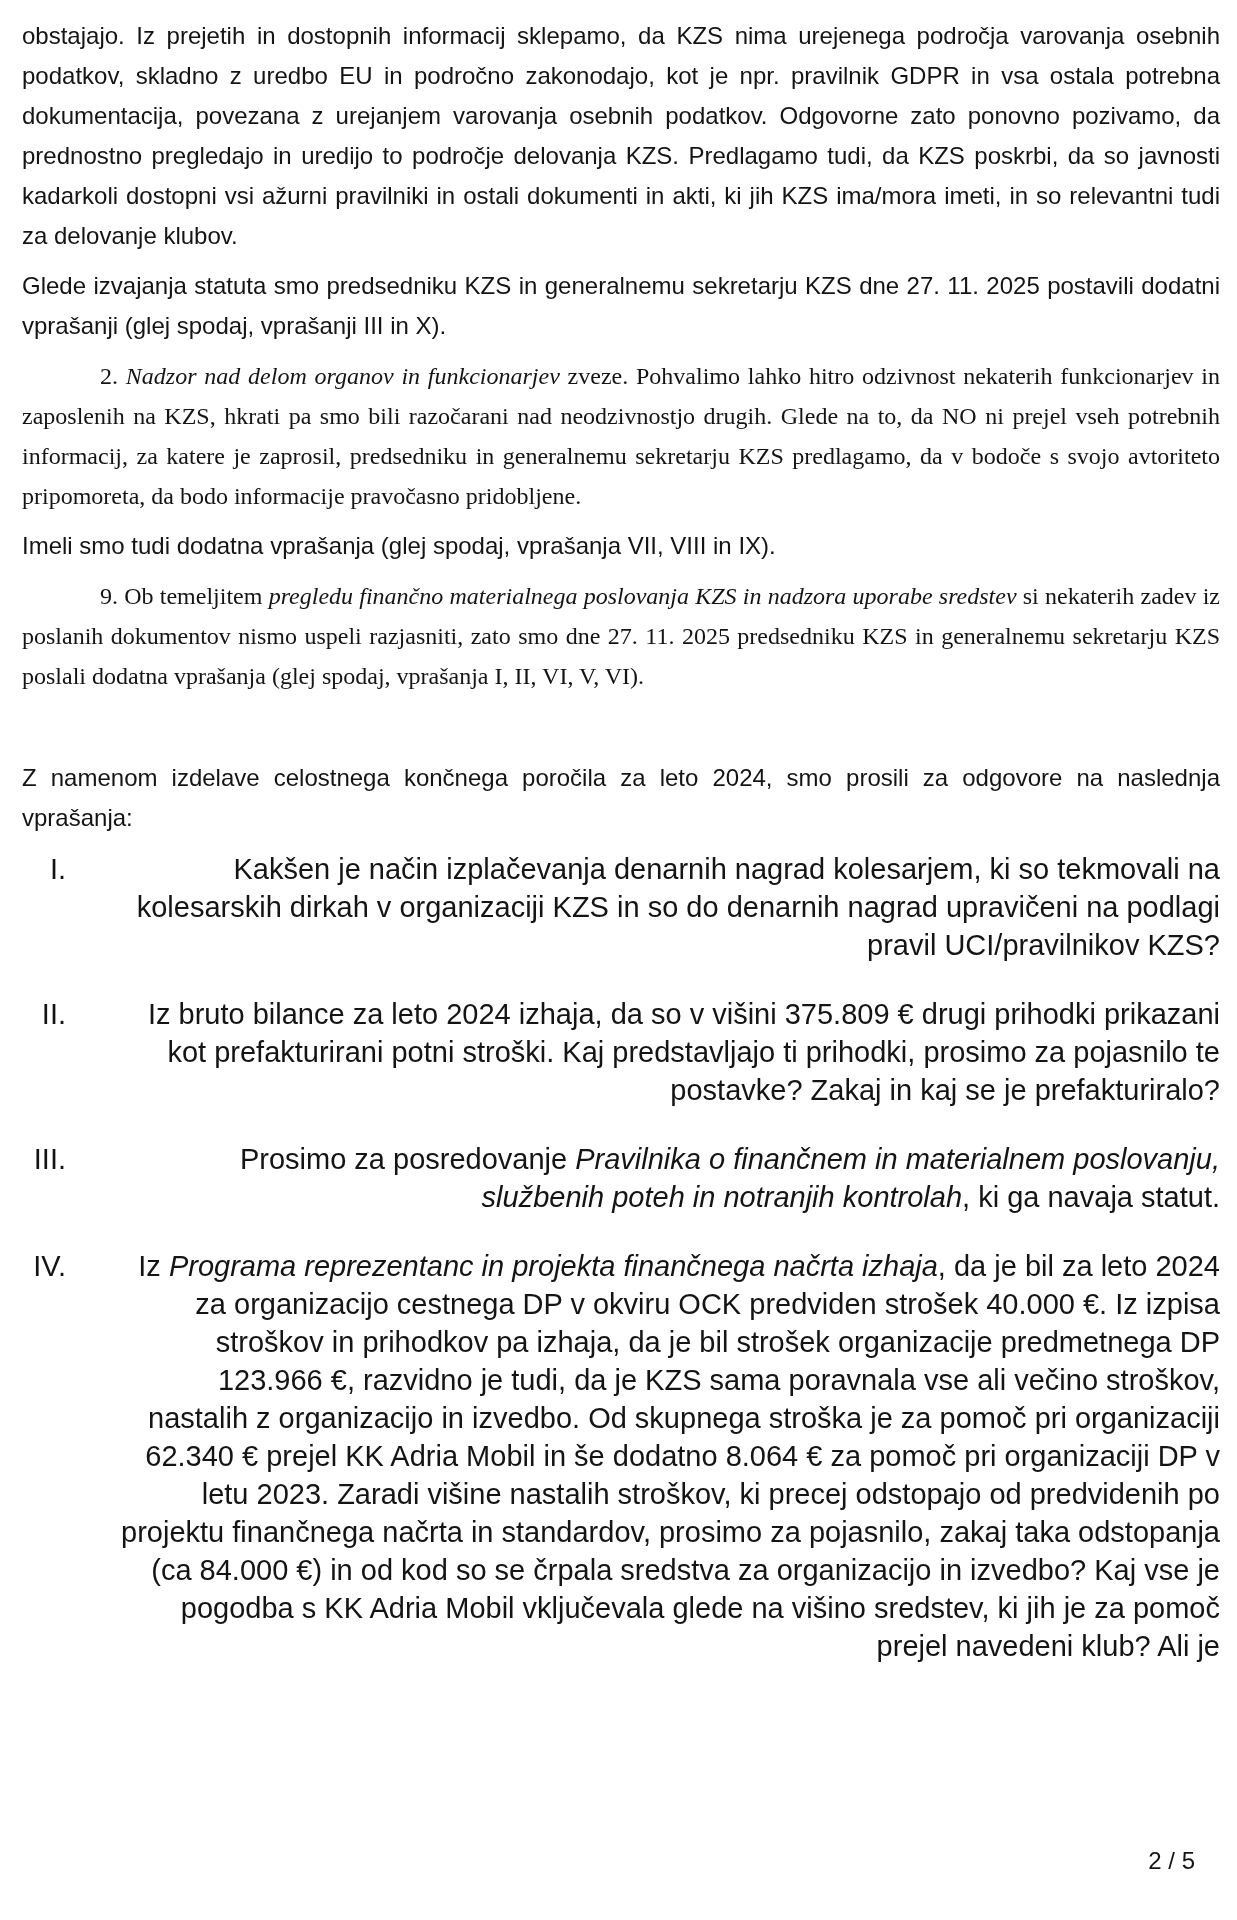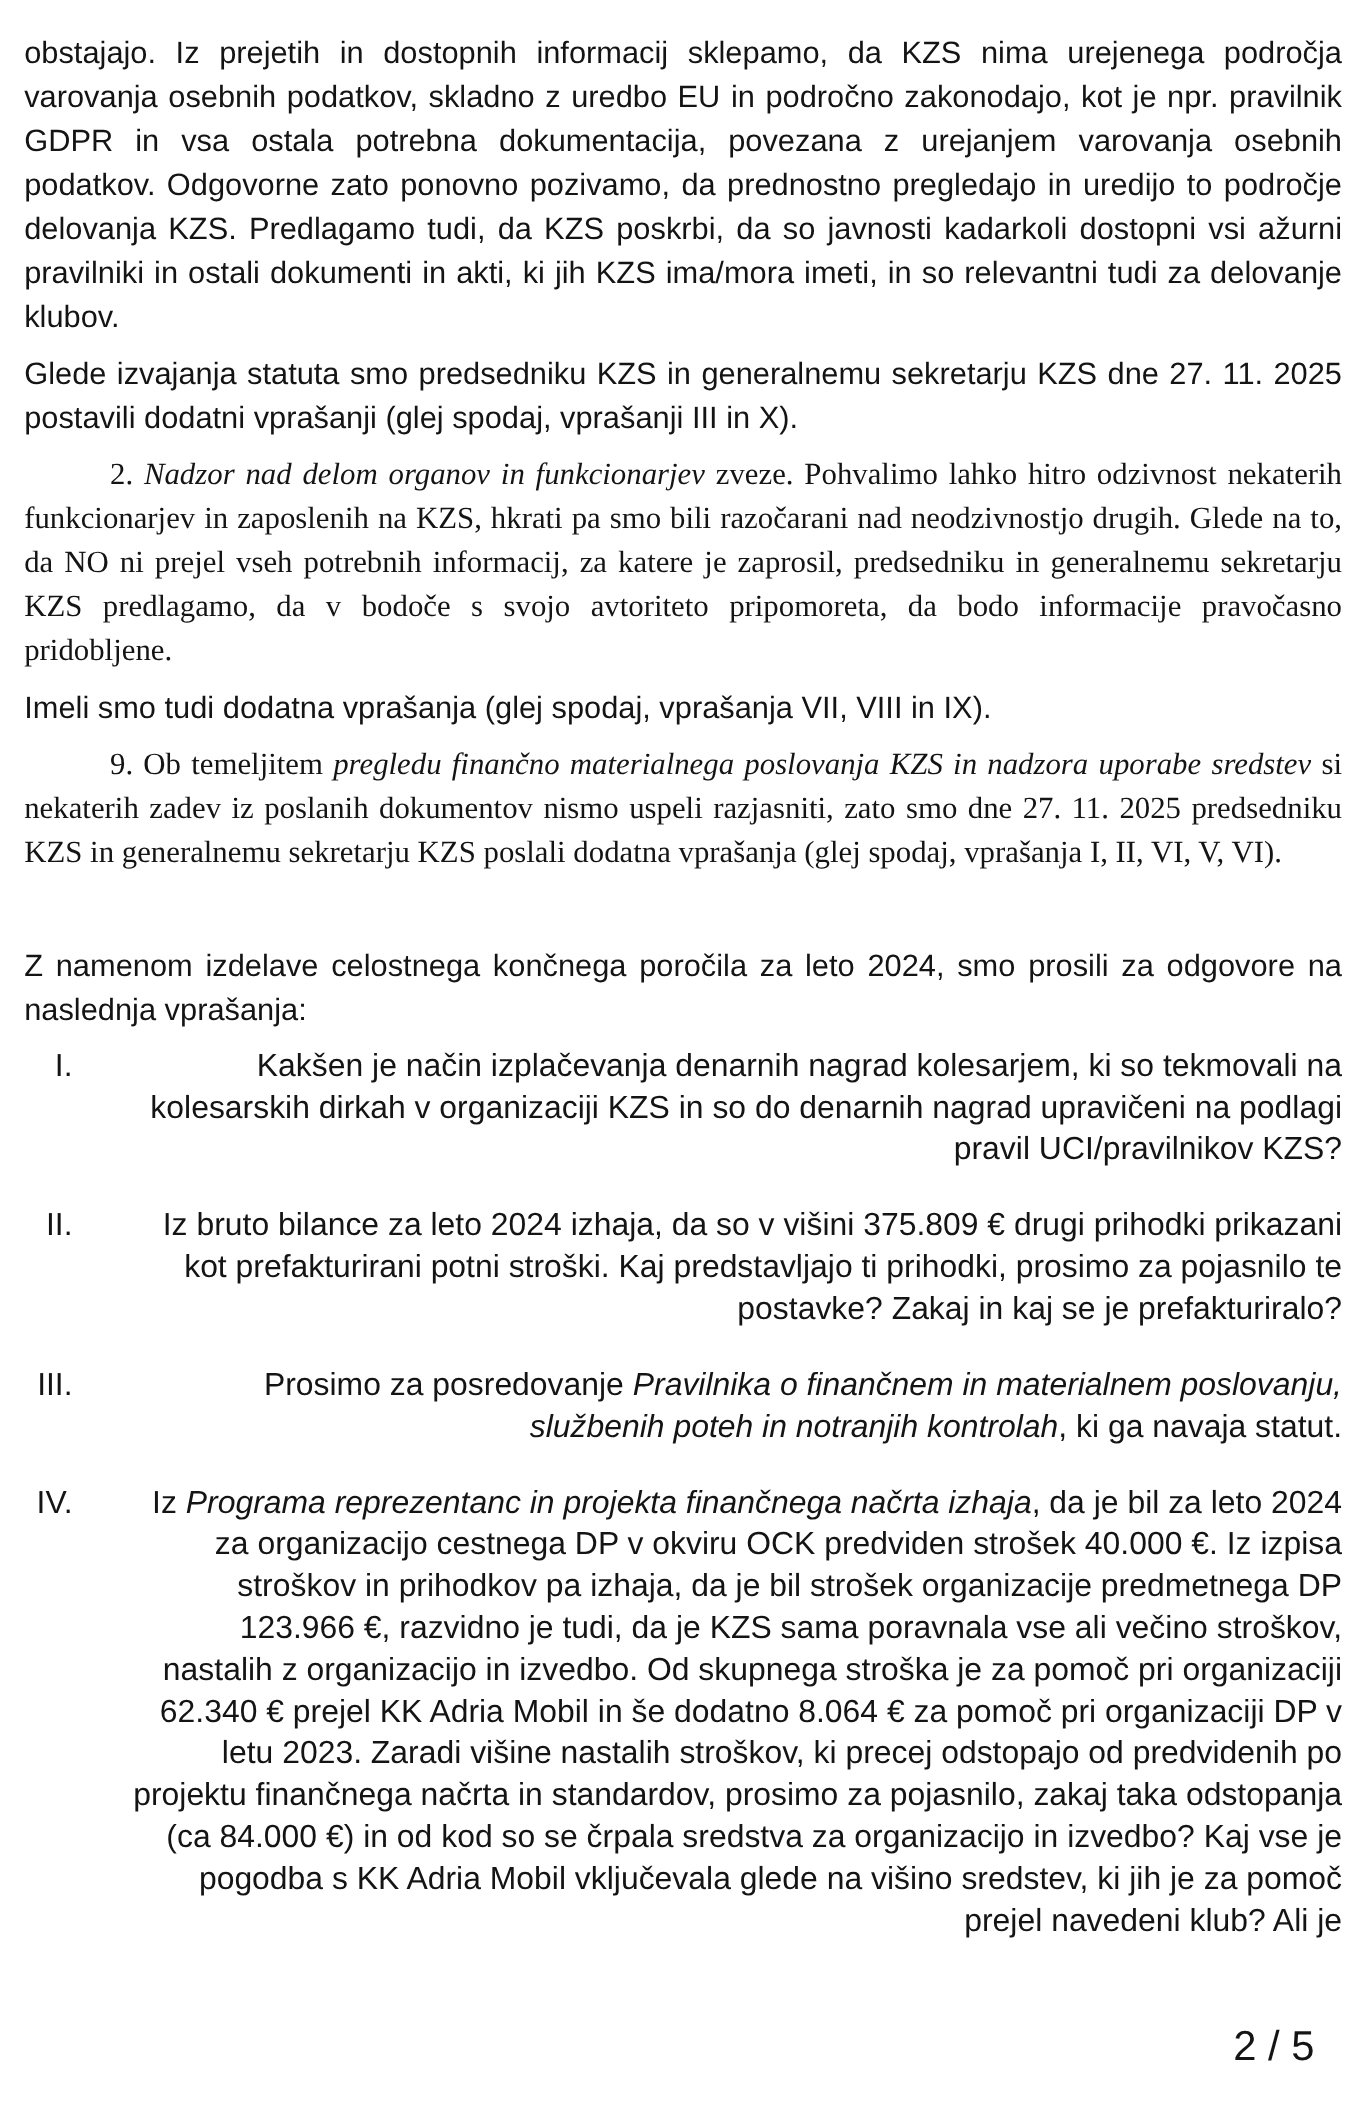--- a/index.html
+++ b/index.html
@@ -12,22 +12,22 @@
     font-family:"Liberation Sans","DejaVu Sans",sans-serif;
     overflow:hidden;
   }
   .content{
     position:absolute;
     left:22px;
     top:16px;
     width:1198px;
   }
   p.para{
-    margin:12px 0 10px 0;
-    font-size:28px;
+    margin:0 0 10px 0;
+    font-size:24px;
     line-height:40px;
     text-align:justify;
     text-align-last:left;
   }
   p.indent{ text-indent:78px;font-family:Liberation Serif, serif; }
   p.gap-top{ margin-top:62px; }
   .it{ font-style:italic; }
   .questions{
     margin-top:12px;
     list-style:none;
@@ -45,21 +45,21 @@
   }
   .q-text{
     flex:1;
     padding-left:52px;
     text-align:right;
   }
   .footer{
     position:absolute;
     top:1846px;
     right:42px;
-    font-size:38px;
+    font-size:24px;
     line-height:30px;
   }
 </style>
 </head>
 <body>
 
 <div class="page">
   <div class="content">
 
     <p class="para"><span>obstajajo. Iz prejetih in dostopnih informacij sklepamo, da KZS nima urejenega področja varovanja osebnih podatkov, skladno z uredbo EU in področno zakonodajo, kot je npr. pravilnik GDPR in vsa ostala potrebna dokumentacija, povezana z urejanjem varovanja osebnih podatkov. Odgovorne zato ponovno pozivamo, da prednostno pregledajo in uredijo to področje delovanja KZS. Predlagamo tudi, da KZS poskrbi, da so javnosti kadarkoli dostopni vsi ažurni pravilniki in ostali dokumenti in akti, ki jih KZS ima/mora imeti, in so relevantni tudi za delovanje klubov.</span></p>

